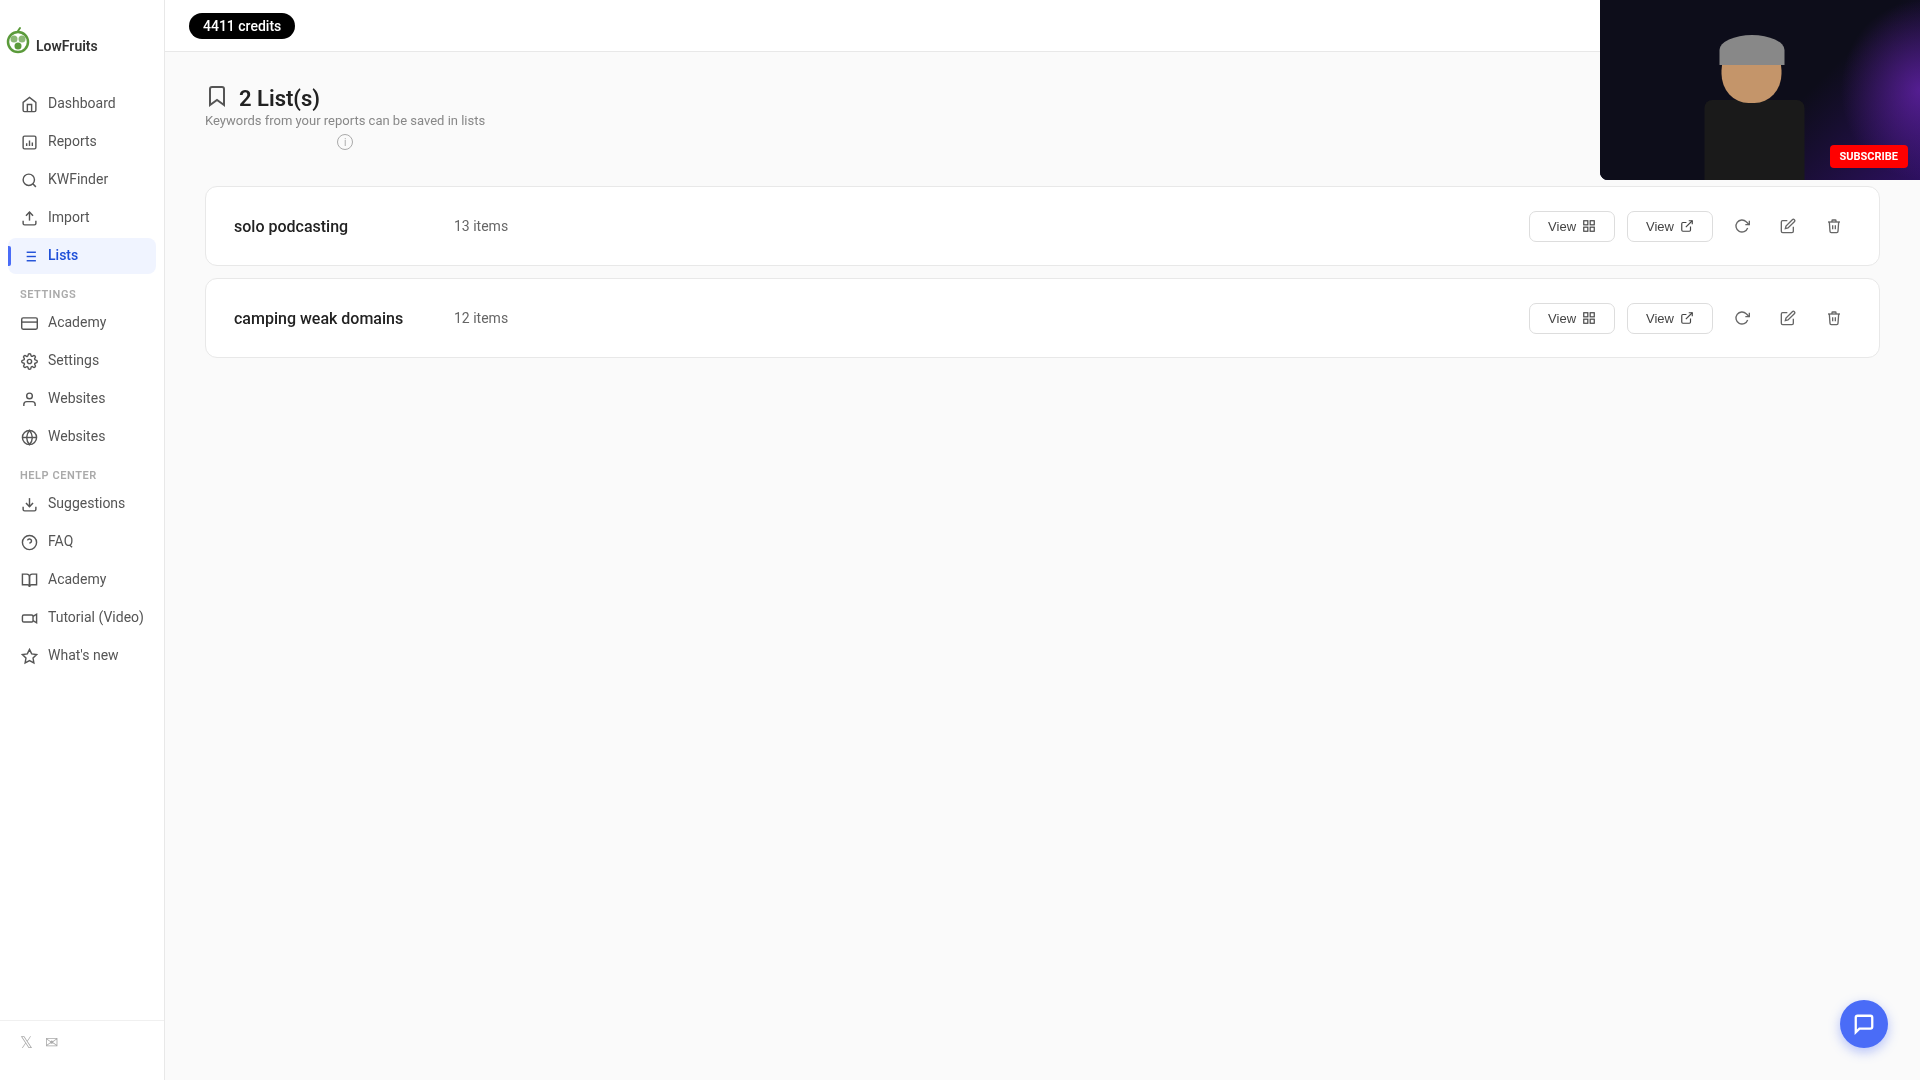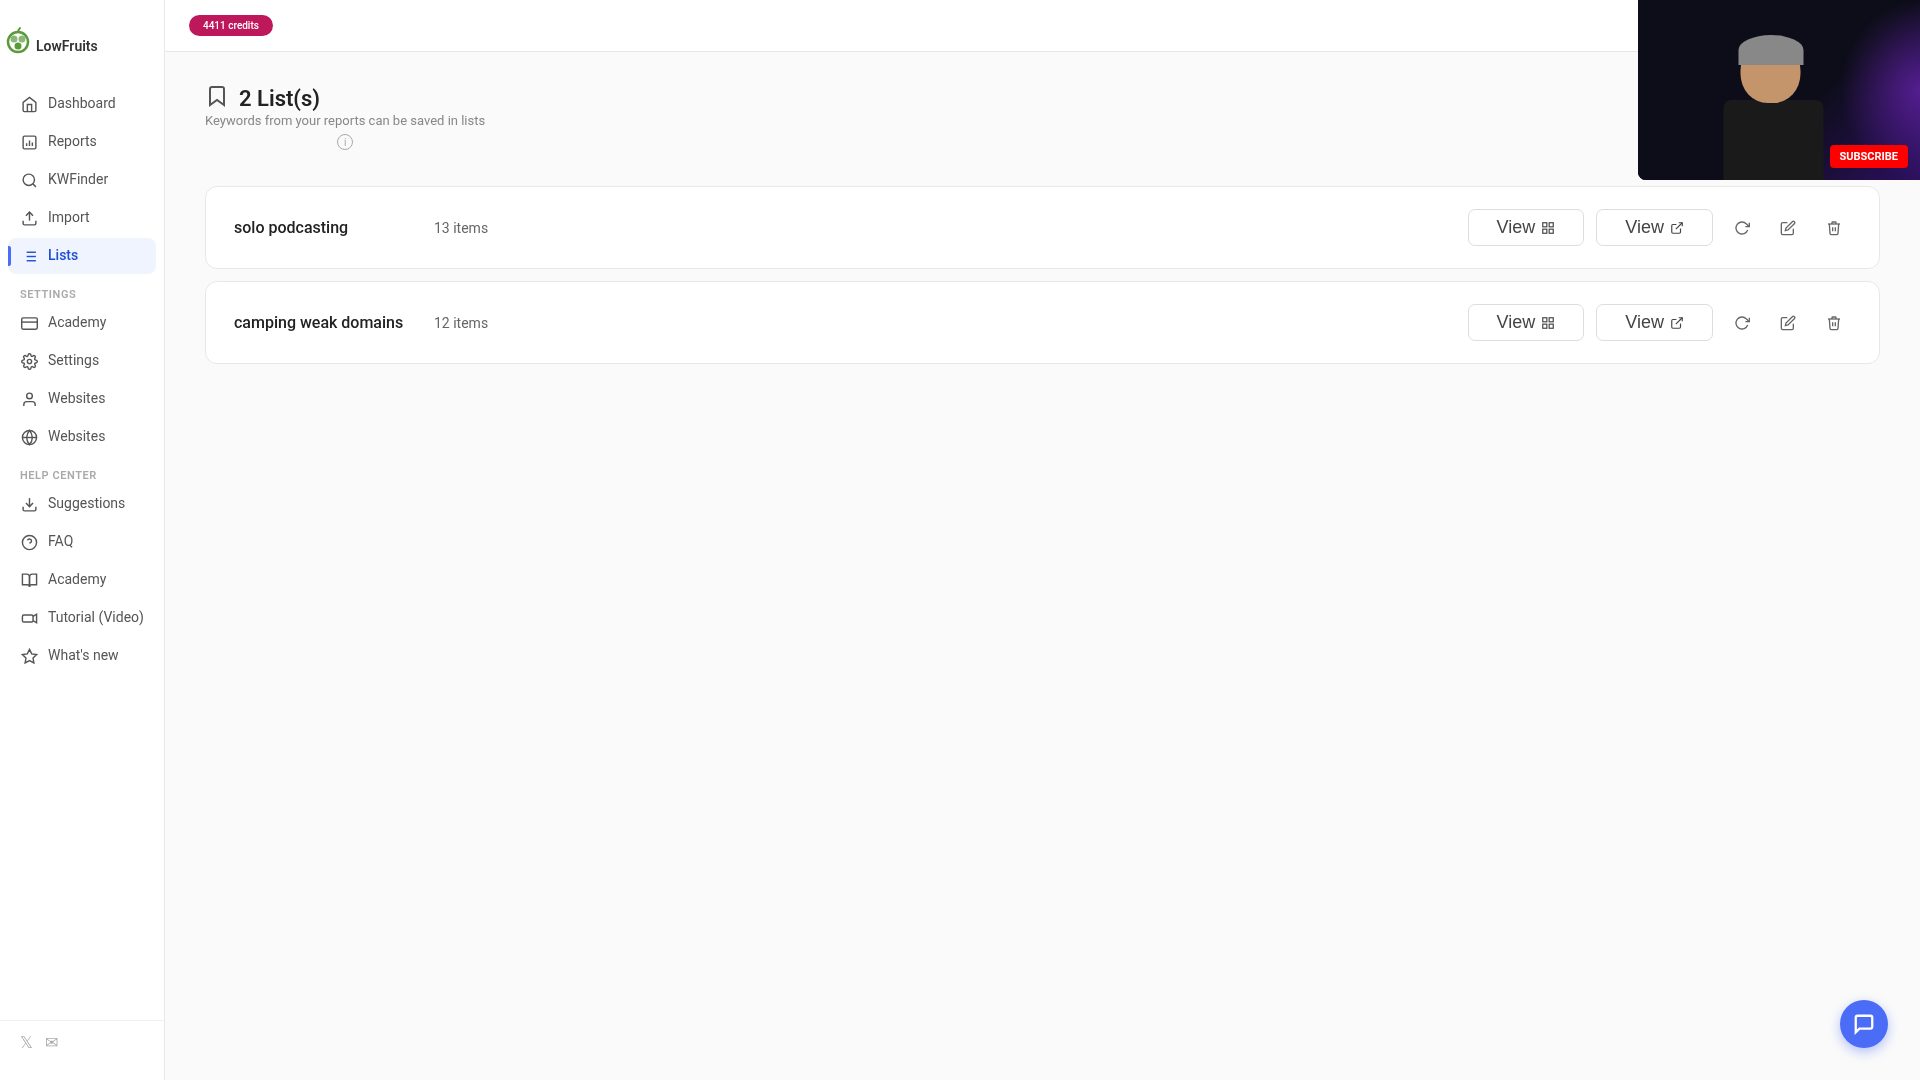--- a/index.html
+++ b/index.html
@@ -109,23 +109,23 @@
       background: #fff;
       border-bottom: 1px solid #e8e8e8;
       padding: 10px 24px;
       display: flex;
       align-items: center;
       gap: 12px;
       height: 52px;
     }
 
     .credits-badge {
-      background: #be185d;
+      background: #000000;
       color: #fff;
-      font-size: 10px;
+      font-size: 14px;
       font-weight: 500;
       padding: 5px 14px;
       border-radius: 20px;
     }
 
     
     .page-body {
       flex: 1;
       padding: 32px 40px;
     }
@@ -210,20 +210,21 @@
 
     
     .list-card {
       background: #fff;
       border-radius: 12px;
       border: 1px solid #e8e8e8;
       padding: 22px 28px;
       margin-bottom: 12px;
       display: flex;
       align-items: center;
+      gap: 20px;
     }
 
     .list-name {
       font-size: 16px;
       font-weight: 500;
       color: #222;
       min-width: 200px;
     }
 
     .list-items-count {
@@ -233,25 +234,25 @@
     }
 
     .list-actions {
       display: flex;
       align-items: center;
       gap: 12px;
       margin-left: auto;
     }
 
     .btn-view {
-      padding: 7px 28px;
+      padding: 7px 18px;
       border: 1.5px solid #ddd;
       background: #fff;
       border-radius: 7px;
-      font-size: 18px;
+      font-size: 13px;
       color: #444;
       cursor: pointer;
       display: flex;
       align-items: center;
       gap: 6px;
     }
 
     .btn-view .view-icon {
       width: 14px;
       height: 14px;
@@ -272,21 +273,21 @@
       cursor: pointer;
       color: #666;
       font-size: 16px;
     }
 
     
     .video-overlay {
       position: absolute;
       top: 0;
       right: 0;
-      width: 282px;
+      width: 320px;
       height: 180px;
       background: #1a1a2e;
       border-radius: 0 0 0 8px;
       overflow: hidden;
       z-index: 100;
     }
 
     .video-person {
       width: 100%;
       height: 100%;

